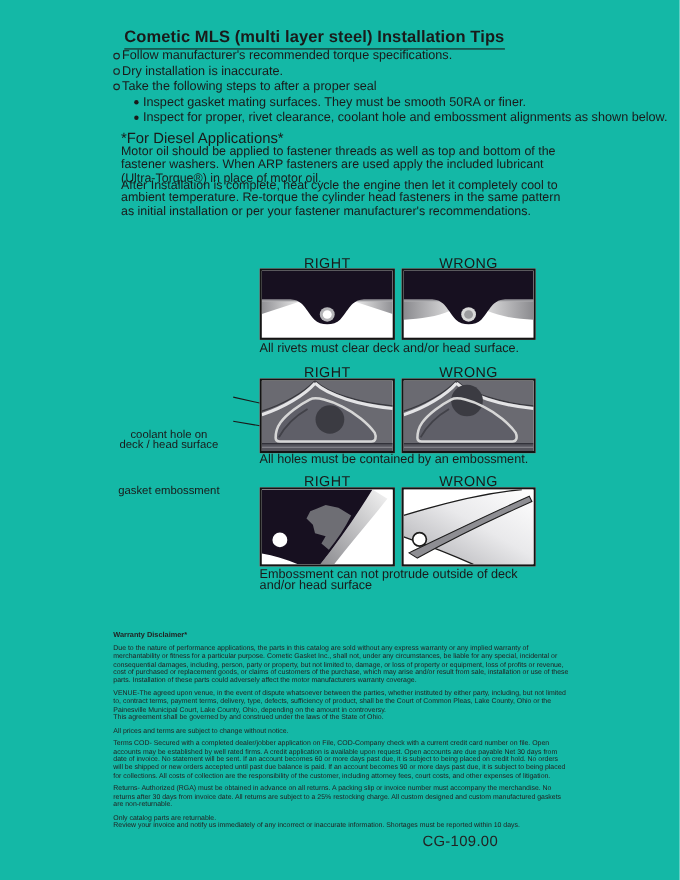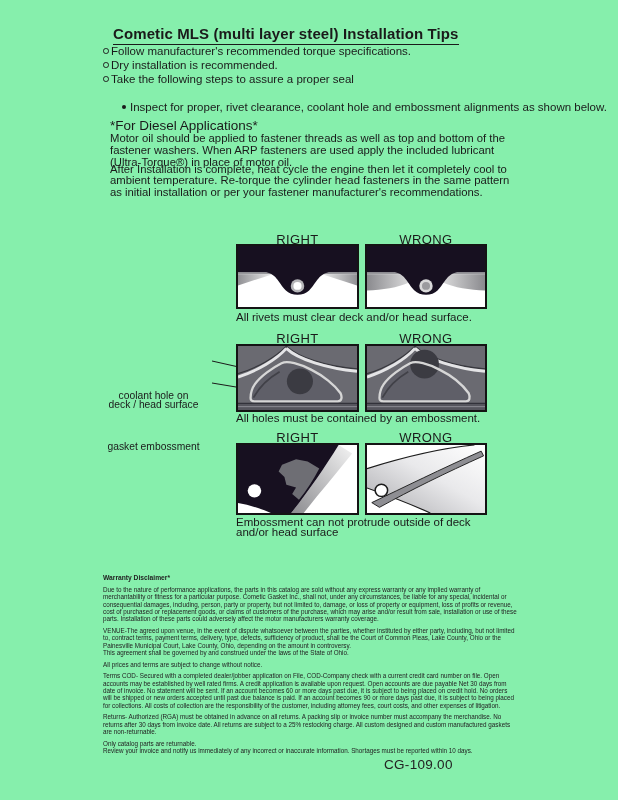--- a/index.html
+++ b/index.html
@@ -1,16 +1,16 @@
 <!DOCTYPE html>
 <html><head>
 <meta charset="utf-8">
 <style>
   html,body{margin:0;padding:0;background:#fff;}
-  .doc{position:relative;width:618px;height:800px;background:#86efac;
+  .doc{position:relative;width:618px;height:800px;background:#14b8a6;
        font-family:"Liberation Sans",sans-serif;color:#1a1a1a;overflow:hidden;}
   .abs{position:absolute;}
   .title{left:113px;top:25px;font-size:15px;font-weight:bold;
          border-bottom:1.6px solid #1a1a1a;padding-bottom:2px;letter-spacing:.1px;}
   .bullet{left:103px;font-size:11.5px;}
   .b-circle{position:absolute;left:0;top:3.4px;width:3.6px;height:3.6px;
             border:1px solid #222;border-radius:50%;}
   .bullet .b-text{margin-left:8px;}
   .subbullet{left:121.5px;font-size:11.5px;}
   .b-dot{position:absolute;left:0;top:4px;width:4.4px;height:4.4px;
@@ -35,25 +35,29 @@
 <div class="doc">
 
   <div class="abs title">Cometic MLS (multi layer steel) Installation Tips</div>
 
   <div class="abs bullet" style="top:45px">
     <span class="b-circle"></span>
     <span class="b-text">Follow manufacturer's recommended torque specifications.</span>
   </div>
   <div class="abs bullet" style="top:59px">
     <span class="b-circle"></span>
-    <span class="b-text">Dry installation is recommended.</span>
+    <span class="b-text">Dry installation is inaccurate.</span>
   </div>
   <div class="abs bullet" style="top:73px">
     <span class="b-circle"></span>
-    <span class="b-text">Take the following steps to assure a proper seal</span>
+    <span class="b-text">Take the following steps to after a proper seal</span>
+  </div>
+  <div class="abs subbullet" style="top:87px">
+    <span class="b-dot"></span>
+    <span class="b-text">Inspect gasket mating surfaces.  They must be smooth 50RA or finer.</span>
   </div>
   <div class="abs subbullet" style="top:100.5px">
     <span class="b-dot"></span>
     <span class="b-text">Inspect for proper, rivet clearance, coolant hole and embossment alignments as shown below.</span>
   </div>
 
   <div class="abs h2" style="top:118px">*For Diesel Applications*</div>
   <div class="abs para" style="top:133px">Motor oil should be applied to fastener threads as well as top and bottom of the fastener washers. When ARP fasteners are used apply the included lubricant (Ultra-Torque®) in place of motor oil.</div>
   <div class="abs para" style="top:163.5px">After Installation is complete, heat cycle the engine then let it completely cool to ambient temperature. Re-torque the cylinder head fasteners in the same pattern as initial installation or per your fastener manufacturer's recommendations.</div>
 

